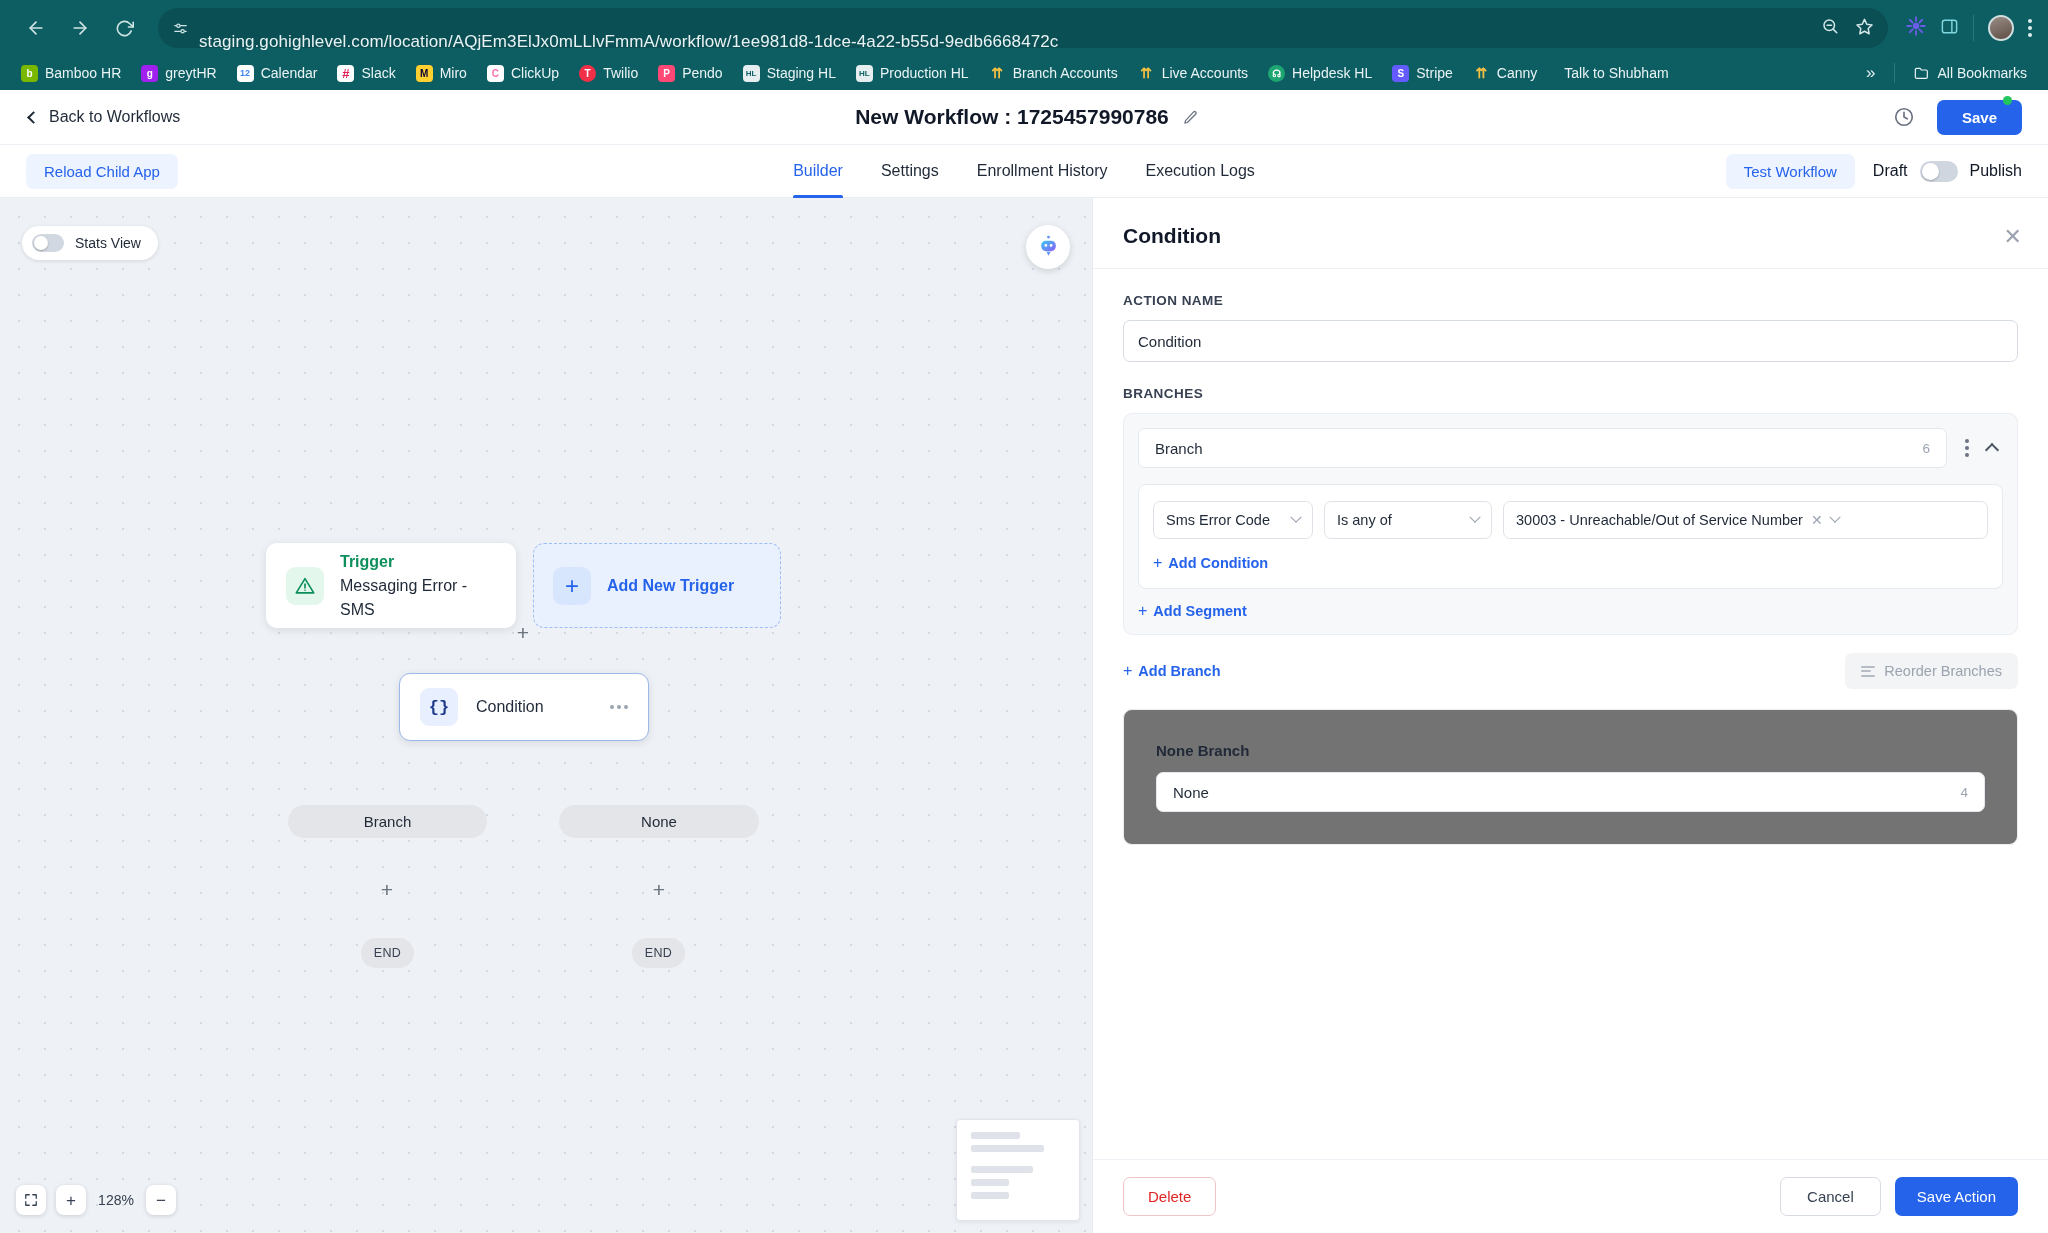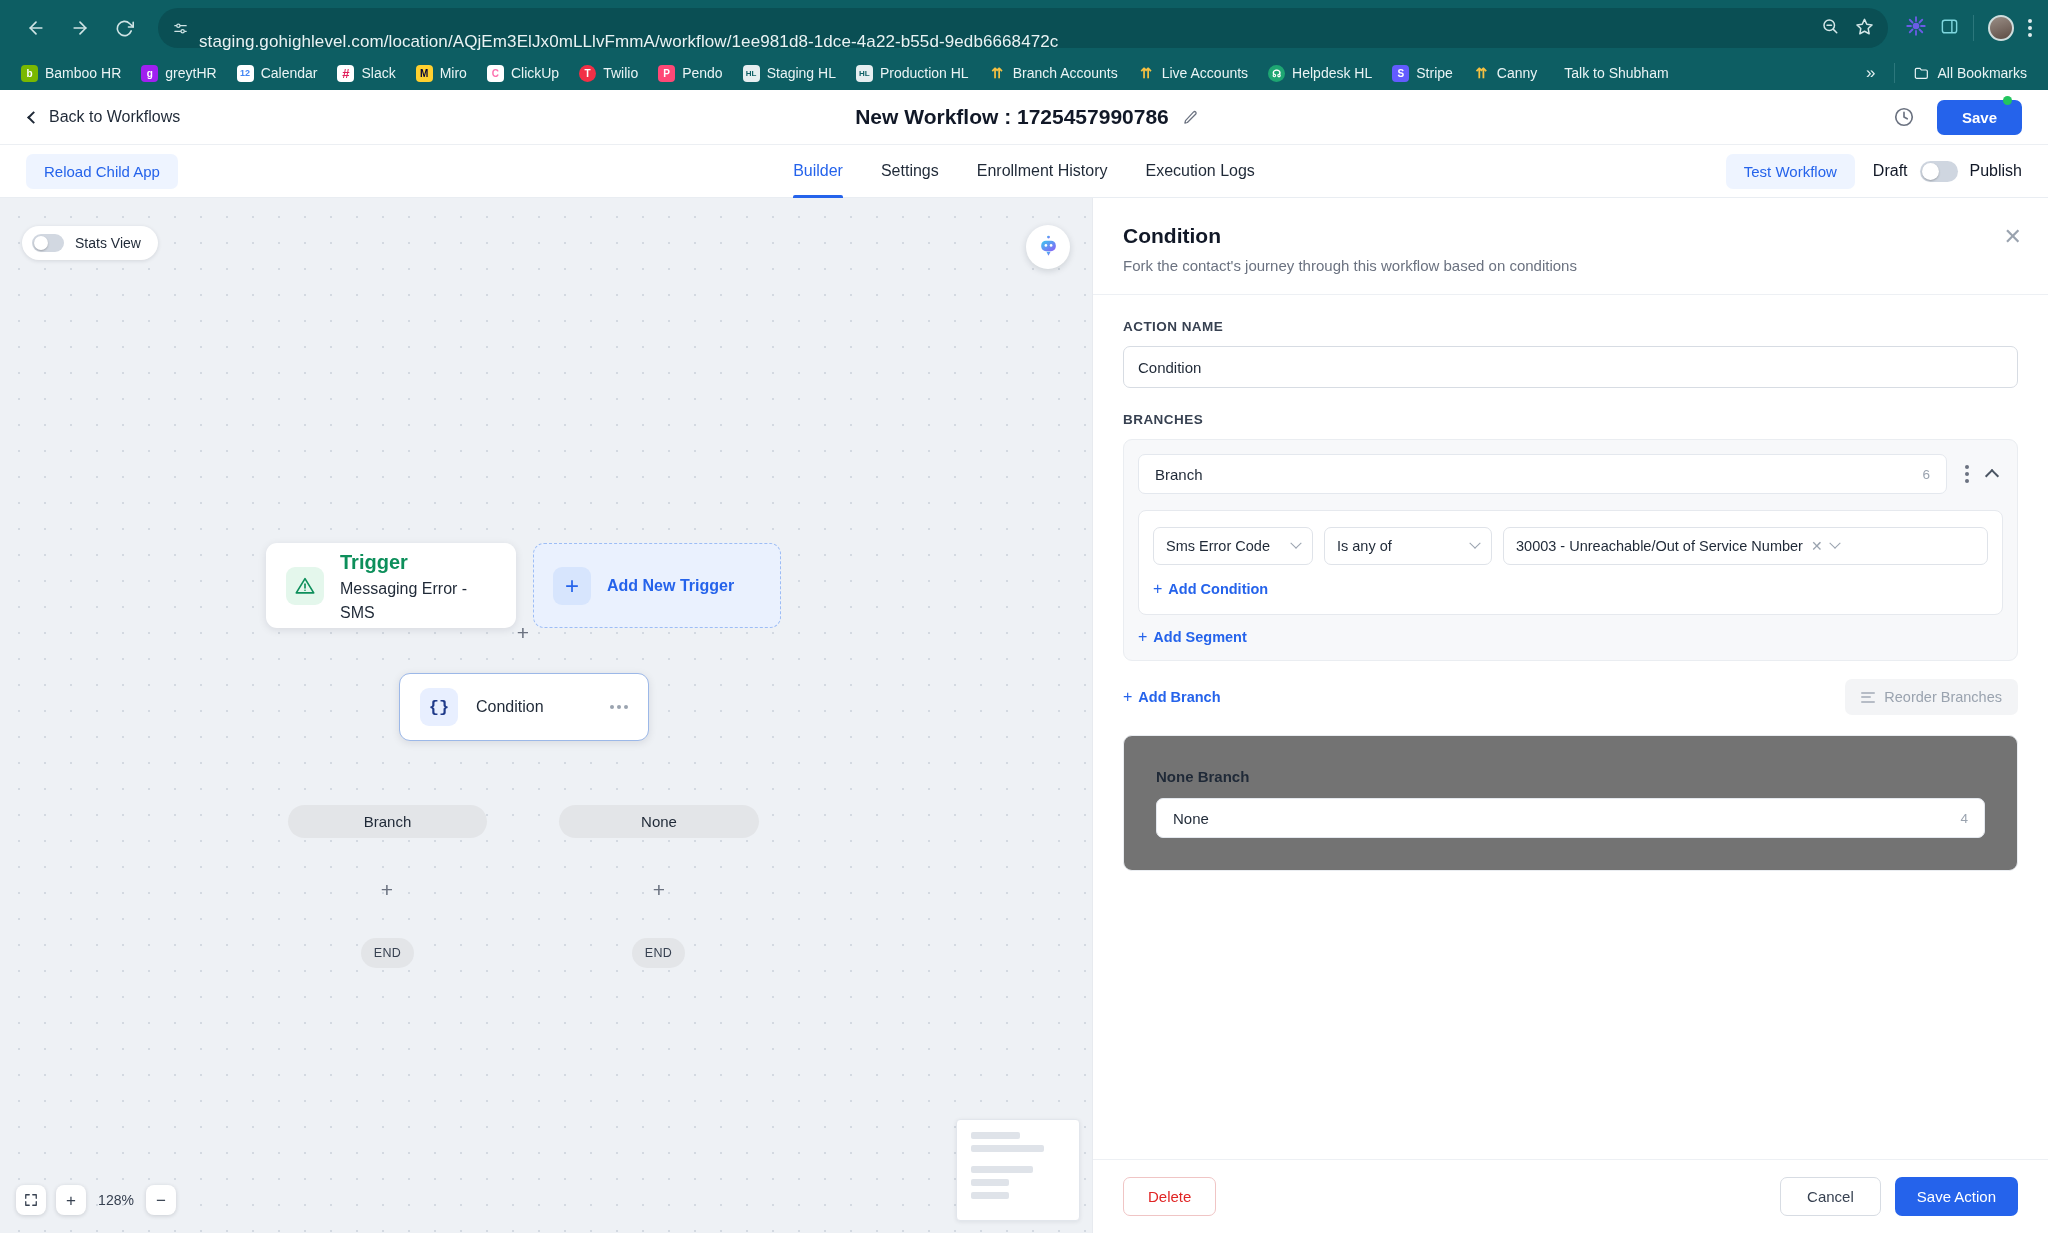--- a/index.html
+++ b/index.html
@@ -234,21 +234,21 @@
   #trigger-node {
     left: 266px; top: 345px; width: 250px; height: 85px;
   }
   .node-icon-box {
     width: 38px; height: 38px; border-radius: 9px;
     display: flex; align-items: center; justify-content: center;
     flex: 0 0 auto;
   }
   .icon-green { background: #e4f7ec; }
   .icon-blue  { background: #e8efff; }
-  #trigger-title { color: #0d8f5b; font-size: 20px; font-weight: 600; line-height: 1.5; }
+  #trigger-title { color: #0d8f5b; font-size: 16px; font-weight: 600; line-height: 1.5; }
   #trigger-subtitle { color: #1f2937; font-size: 16px; line-height: 1.5; }
 
   #add-new-trigger-node {
     position: absolute;
     left: 533px; top: 345px; width: 248px; height: 85px;
     background: #eaf1fe;
     border: 1.5px dashed #9dbdf5;
     border-radius: 11px;
     display: flex; align-items: center; gap: 16px;
     padding: 0 19px;
@@ -785,21 +785,20 @@
       <div class="mm-bar" style="width:66%;margin-top:14px;"></div>
       <div class="mm-bar" style="width:40%;"></div>
       <div class="mm-bar" style="width:40%;"></div>
     </div>
   </div>
 
   <div id="side-panel">
 
     <div id="panel-header">
       <div id="panel-title">Condition</div>
-      <div id="panel-subtitle">Fork the contact's journey through this workflow based on conditions</div>
       <div id="panel-close">✕</div>
     </div>
 
     <div id="panel-body">
       <div class="field-label">ACTION NAME</div>
       <input id="action-name-input" value="Condition" style="">
 
       <div class="field-label section-gap">BRANCHES</div>
 
       <div class="branch-card">

